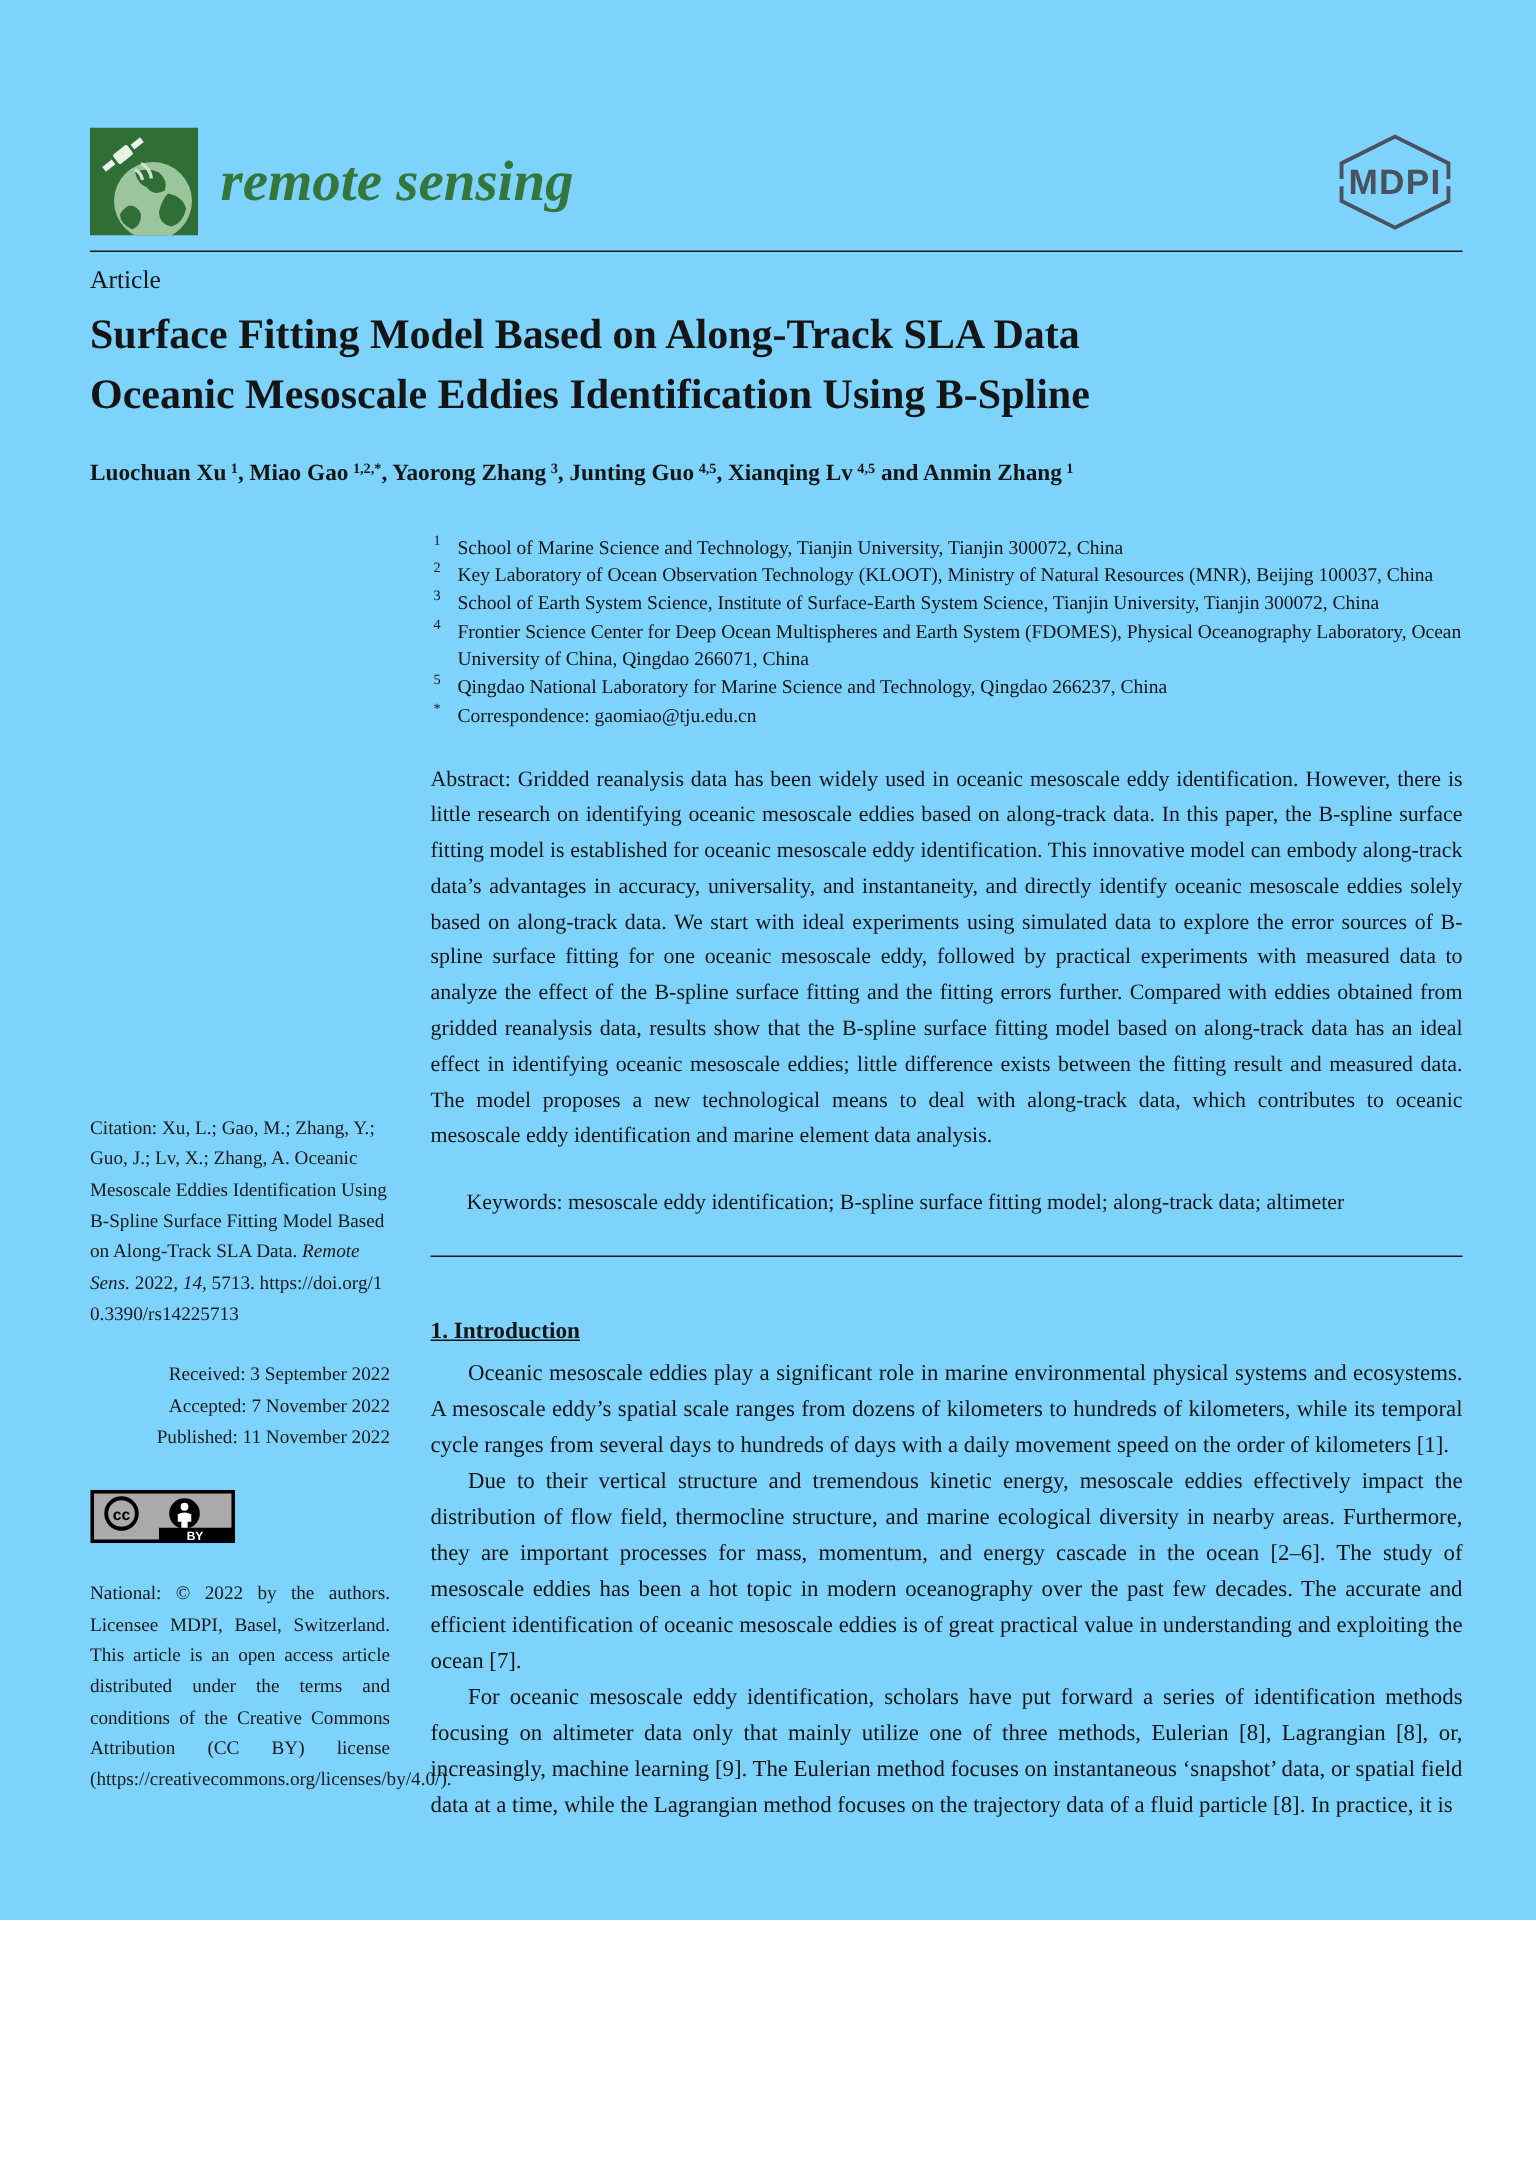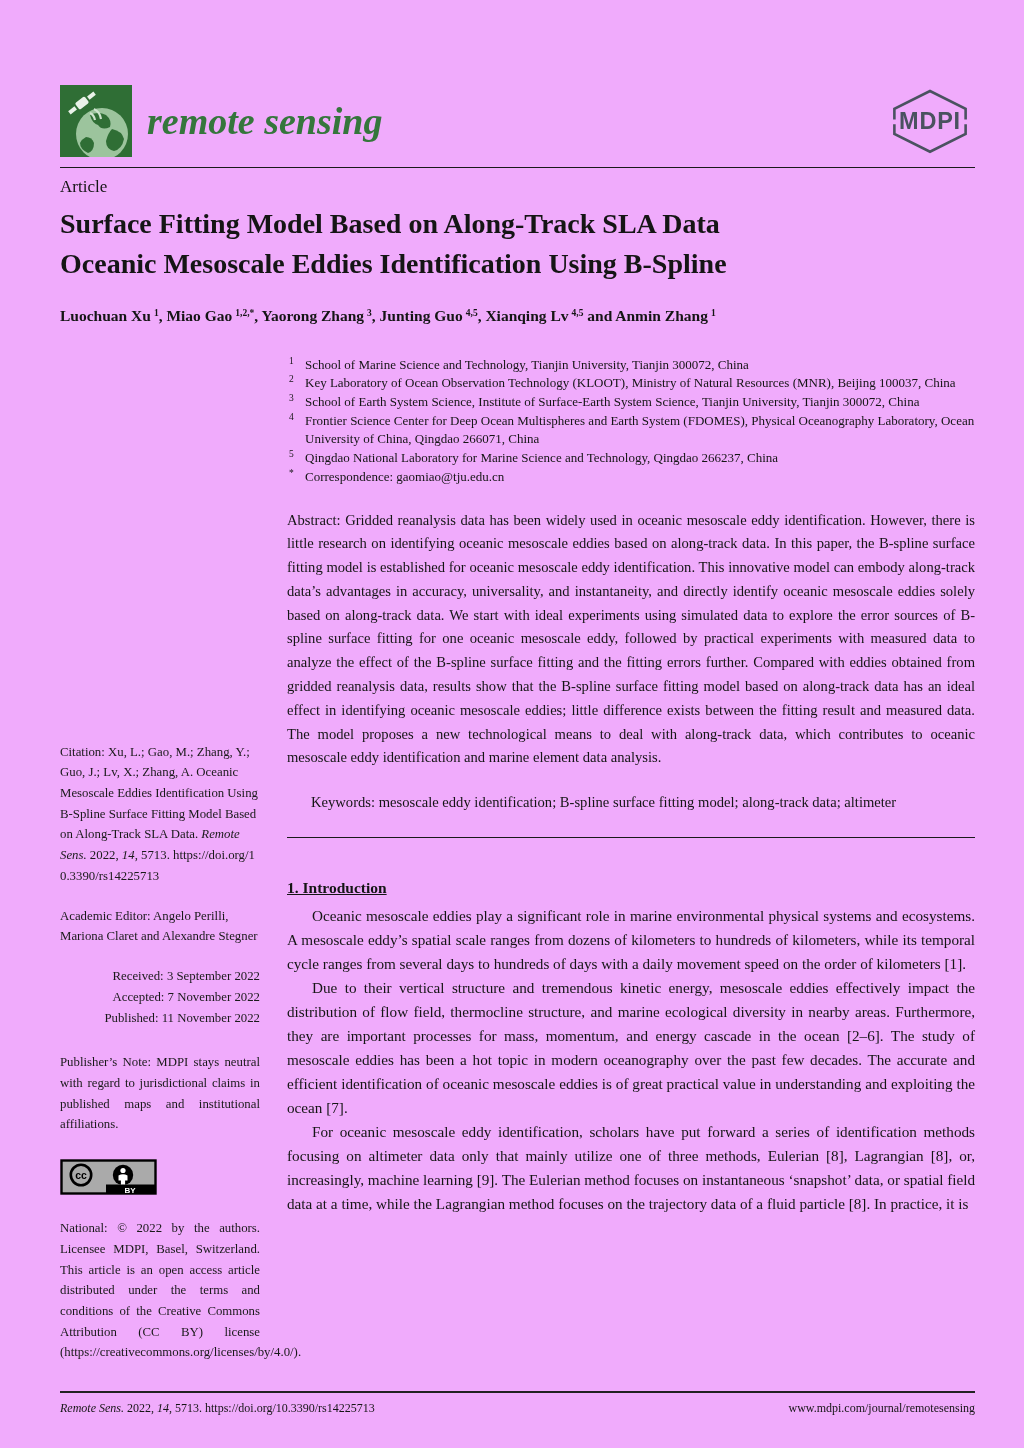--- a/index.html
+++ b/index.html
@@ -1,21 +1,21 @@
 <!DOCTYPE html>
 <html><head>
 <meta charset="utf-8">
 <style>
   * { margin: 0; padding: 0; box-sizing: border-box; }
   html, body { background: #ffffff; }
   .page {
     position: relative;
     width: 1024px;
-    height: 1448px;
-    background: #f0abfc;
+    height: 1280px;
+    background: #7dd3fc;
     font-family: "Liberation Serif", serif;
     color: #151515;
     overflow: hidden;
   }
   .content { position: absolute; left: 60px; right: 49px; top: 0; }
 
   
   .header { padding-top: 85px; display: flex; justify-content: space-between; align-items: flex-start; }
   .brand { display: flex; align-items: center; }
   .logo-square { width: 72px; height: 72px; display: block; }
@@ -119,35 +119,27 @@
 
       <aside class="sidebar">
         <div class="sb-block sb-first">
           <span class="bold">Citation:</span>
           <span>Xu, L.; Gao, M.; Zhang, Y.; Guo, J.; Lv, X.; Zhang, A. Oceanic Mesoscale Eddies Identification Using B-Spline Surface Fitting Model Based on Along-Track SLA Data.</span>
           <i class="citation-journal">Remote Sens.</i>
           <span class="bold">2022</span><span>, </span><i>14</i><span>, 5713.</span>
           <span class="doi-link">https://doi.org/10.3390/rs14225713</span>
         </div>
 
-        <div class="sb-block">
-          <span>Academic Editor:</span>
-          <span>Angelo Perilli, Mariona Claret and Alexandre Stegner</span>
-        </div>
 
         <div class="sb-block dates">
           <div>Received: 3 September 2022</div>
           <div>Accepted: 7 November 2022</div>
           <div>Published: 11 November 2022</div>
         </div>
 
-        <div class="sb-block sb-note sb-just">
-          <span class="bold">Publisher’s Note:</span>
-          <span>MDPI stays neutral with regard to jurisdictional claims in published maps and institutional affiliations.</span>
-        </div>
 
         <svg class="cc-badge" width="97" height="37" viewBox="0 0 97 37" xmlns="http://www.w3.org/2000/svg">
           <rect x="1.5" y="1.5" width="94" height="33" fill="#aaaaaa" stroke="#000000" stroke-width="2.4"></rect>
           <rect x="46" y="25.5" width="49.5" height="9.5" fill="#000000"></rect>
           <circle cx="21" cy="16" r="10.2" fill="#aaaaaa" stroke="#000000" stroke-width="2.6"></circle>
           <text x="21" y="20" text-anchor="middle" font-family="Liberation Sans, sans-serif" font-weight="bold" font-size="10.5" fill="#000000">cc</text>
           <circle cx="63" cy="16" r="10.2" fill="#000000"></circle>
           <circle cx="63" cy="11.5" r="2.6" fill="#ffffff"></circle>
           <path d="M58.5 16.5 q4.5 -2.5 9 0 l0 5 l-2.4 0 l0 4 l-4.2 0 l0 -4 l-2.4 0 z" fill="#ffffff"></path>
           <text x="70" y="33.5" text-anchor="middle" font-family="Liberation Sans, sans-serif" font-weight="bold" font-size="8" fill="#ffffff">BY</text>

